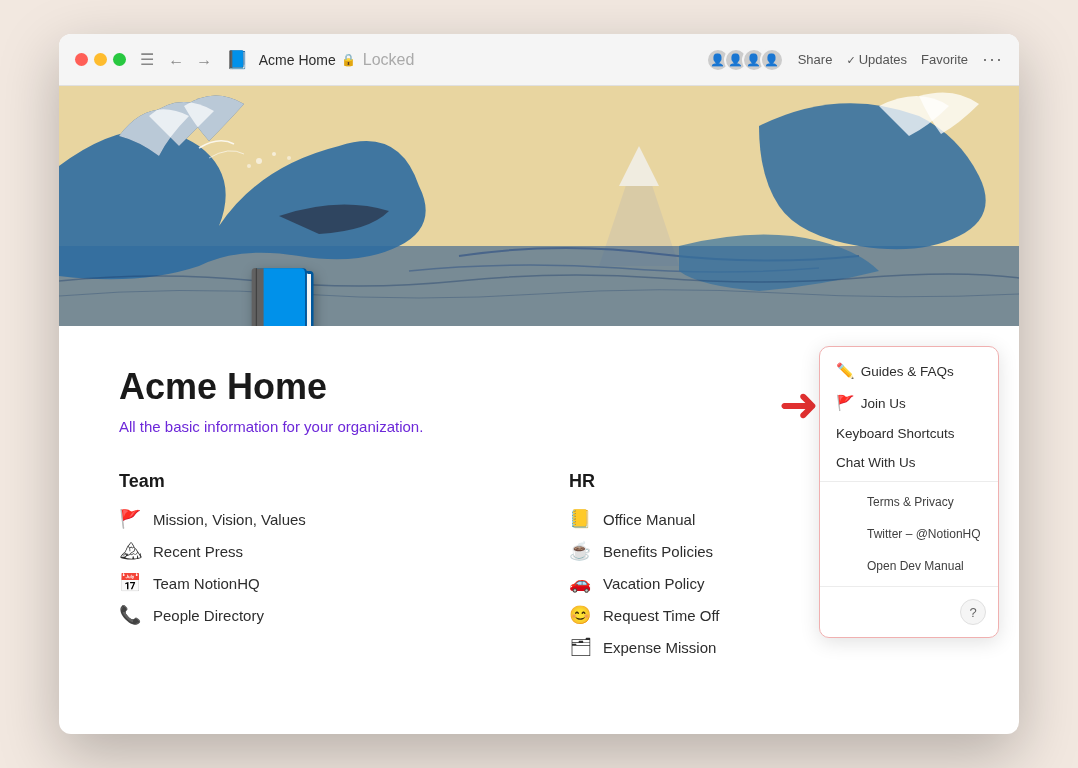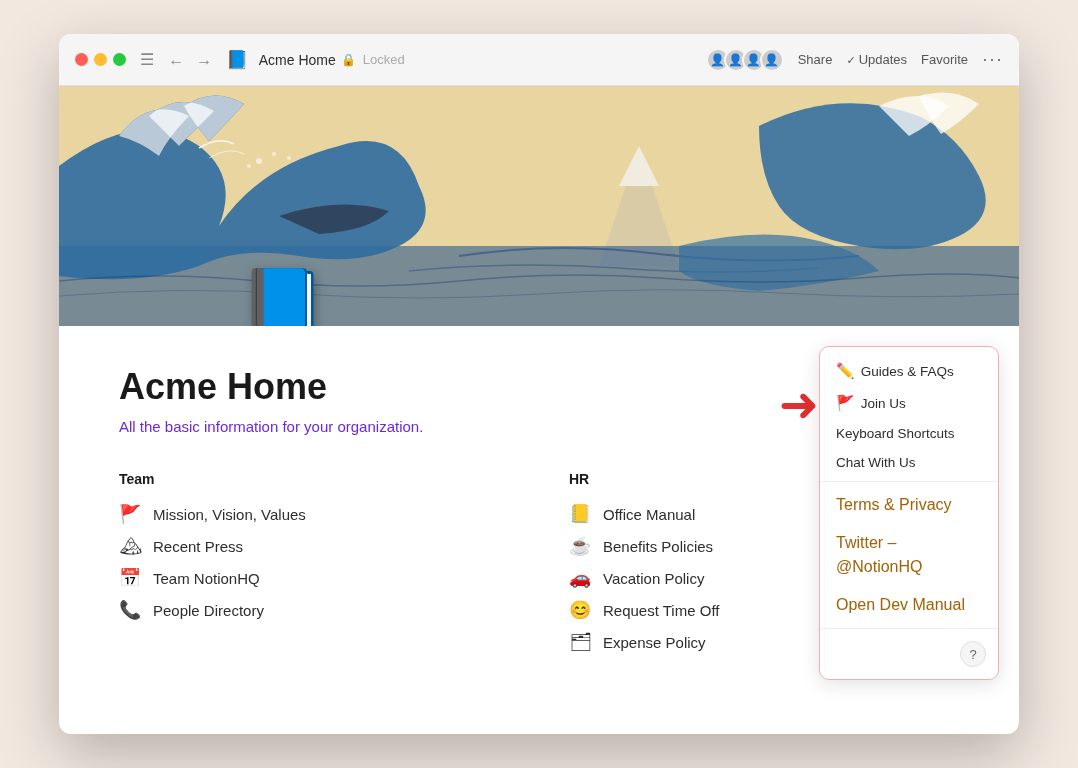--- a/index.html
+++ b/index.html
@@ -83,21 +83,21 @@
       align-items: center;
       gap: 6px;
     }
 
     .lock-icon {
       font-size: 12px;
       color: #aaa;
     }
 
     .locked-text {
-      font-size: 13px;
+      font-size: 16px;
       color: #aaa;
     }
 
     .titlebar-right {
       margin-left: auto;
       display: flex;
       align-items: center;
       gap: 14px;
     }
 
@@ -194,21 +194,21 @@
       margin-bottom: 36px;
     }
 
     .sections-grid {
       display: grid;
       grid-template-columns: 1fr 1fr;
       gap: 0 60px;
     }
 
     .section-title {
-      font-size: 14px;
+      font-size: 18px;
       font-weight: 600;
       color: #1a1a1a;
       margin-bottom: 16px;
     }
 
     .section-items {
       list-style: none;
       display: flex;
       flex-direction: column;
       gap: 10px;
@@ -266,24 +266,25 @@
       font-size: 15px;
     }
 
     .dropdown-divider {
       height: 1px;
       background: #ececec;
       margin: 4px 0;
     }
 
     .dropdown-item.small-text {
-      font-size: 16px;
-      color: #a16207;
+      font-size: 12px;
+      color: #404040;
       cursor: default;
       line-height: 1.5;
+      margin-left: 31px;
     }
 
     .dropdown-footer {
       display: flex;
       justify-content: flex-end;
       padding: 8px 12px 4px;
     }
 
     .help-btn {
       width: 26px;
@@ -436,21 +437,21 @@
             <li class="section-item">
               <span class="item-icon">🚗</span>
               <span>Vacation Policy</span>
             </li>
             <li class="section-item">
               <span class="item-icon">😊</span>
               <span>Request Time Off</span>
             </li>
             <li class="section-item">
               <span class="item-icon">🗂</span>
-              <span>Expense Policy</span>
+              <span>Expense Mission</span>
             </li>
           </ul>
         </div>
       </div>
 
       <div class="dropdown-panel">
         <div class="dropdown-item has-icon">
           <span class="di-icon">✏️</span>
           <span>Guides &amp; FAQs</span>
         </div>

